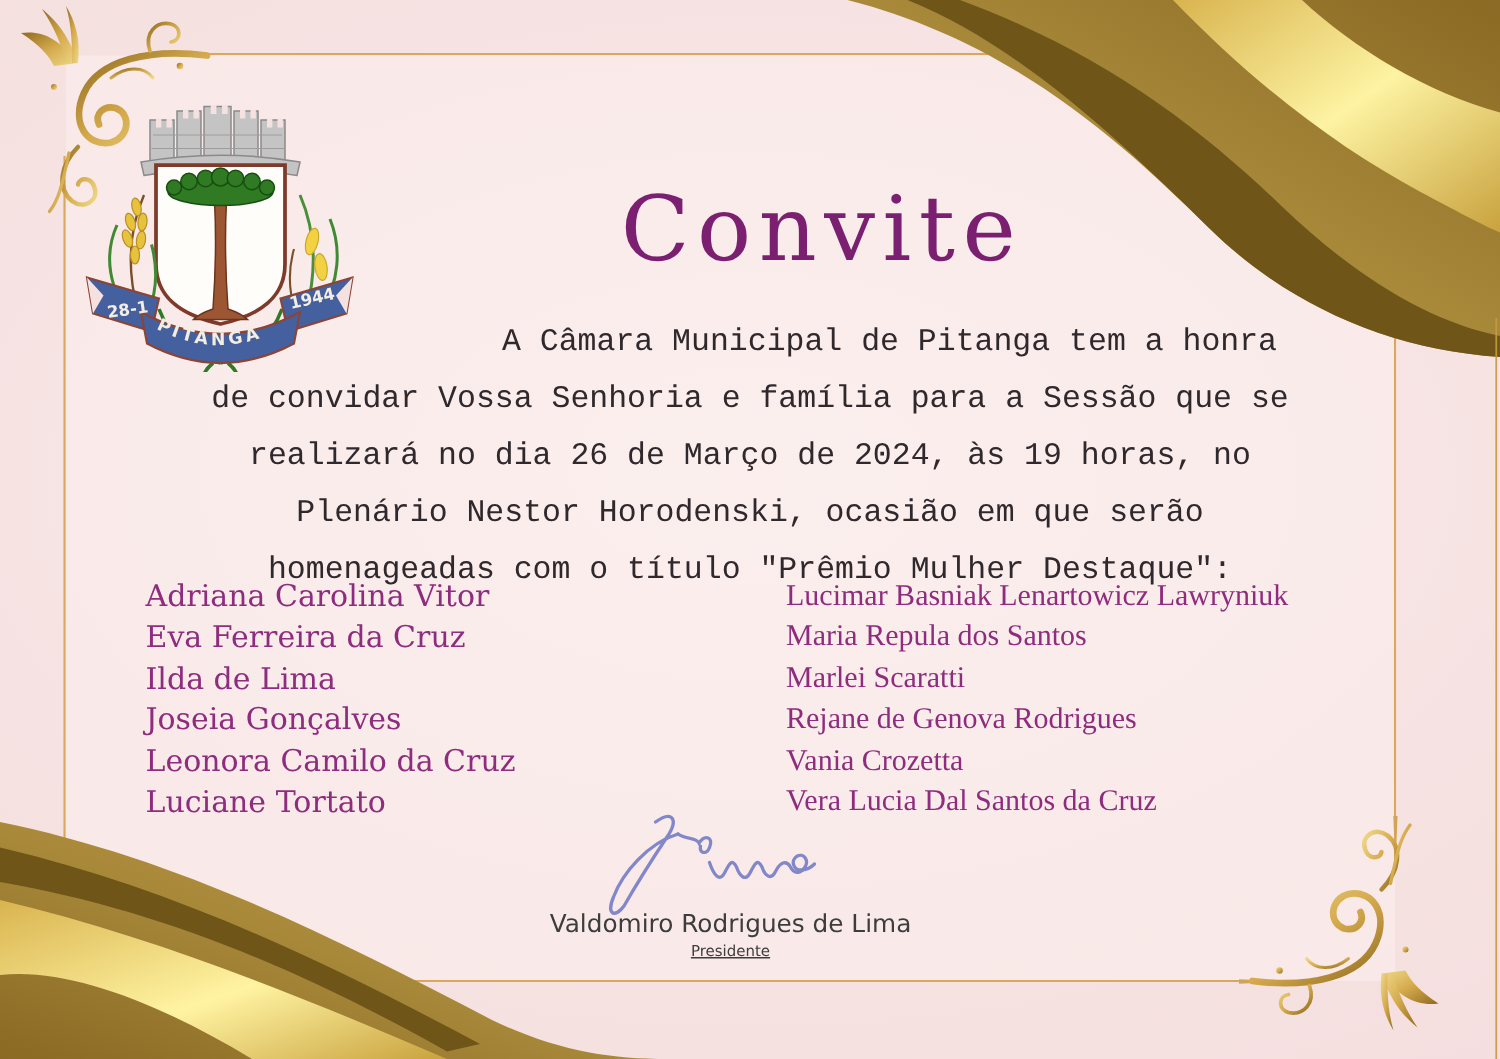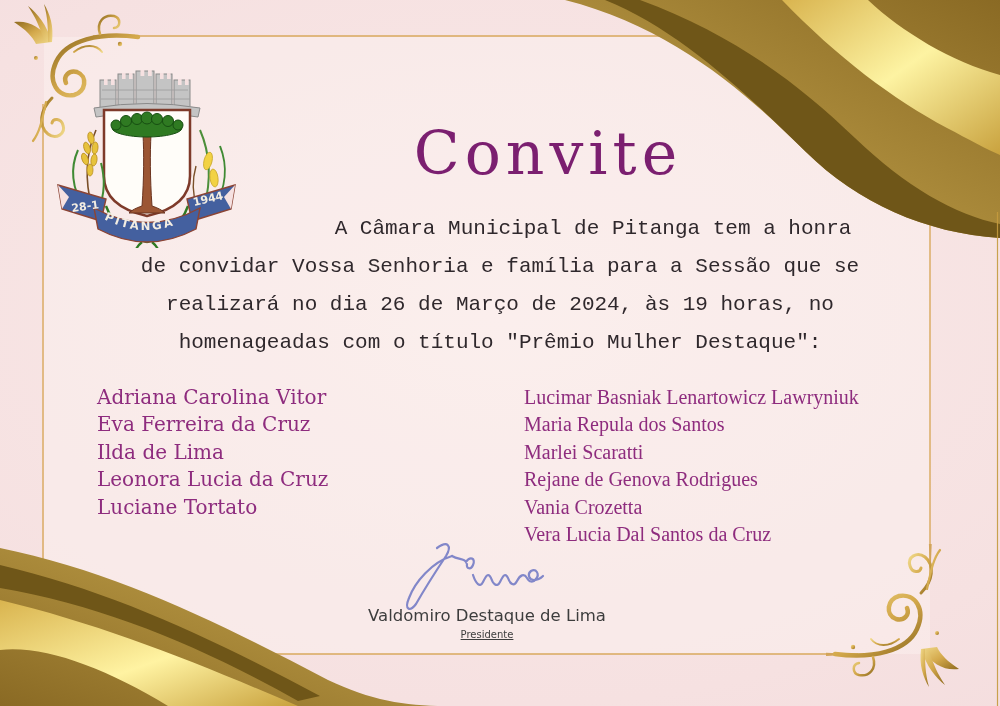--- a/index.html
+++ b/index.html
@@ -208,28 +208,30 @@
       </text>
     </g>
   </svg>
 
   <div class="abs title">Convite</div>
 
   <div class="abs body-block">
     <div class="body-line indent">A Câmara Municipal de Pitanga tem a honra</div>
     <div class="body-line">de convidar Vossa Senhoria e família para a Sessão que se</div>
     <div class="body-line">realizará no dia 26 de Março de 2024, às 19 horas, no</div>
+    <div class="body-line">Plenário Nestor Horodenski, ocasião em que serão</div>
     <div class="body-line">homenageadas com o título "Prêmio Mulher Destaque":</div>
   </div>
 
   <div class="abs names names-left">
     <div>Adriana Carolina Vitor</div>
     <div>Eva Ferreira da Cruz</div>
     <div>Ilda de Lima</div>
-    <div>Leonora Lucia da Cruz</div>
+    <div>Joseia Gonçalves</div>
+    <div>Leonora Camilo da Cruz</div>
     <div>Luciane Tortato</div>
   </div>
   <div class="abs names names-right">
     <div>Lucimar Basniak Lenartowicz Lawryniuk</div>
     <div>Maria Repula dos Santos</div>
     <div>Marlei Scaratti</div>
     <div>Rejane de Genova Rodrigues</div>
     <div>Vania Crozetta</div>
     <div>Vera Lucia Dal Santos da Cruz</div>
   </div>
@@ -237,17 +239,17 @@
   <svg class="abs sig-svg" viewBox="0 0 150 78">
     <g fill="none" stroke="#8287c9" stroke-width="2.2" stroke-linecap="round">
       <path d="M 42,10 C 53,2 57,8 51,18 C 43,30 29,52 21,66 C 15,74 9,72 14,60 C 20,44 37,24 57,18"></path>
       <path d="M 57,18 C 63,22 69,20 71,24 C 75,18 81,20 78,27 C 76,32 71,31 72,26"></path>
       <path d="M 78,37 C 81,46 85,50 88,44 C 91,38 93,34 96,40 C 98,46 102,50 105,44 C 108,38 110,34 113,40 C 115,46 119,49 122,43 C 125,37 129,35 132,40 C 134,44 138,45 141,41"></path>
       <path d="M 141,41 C 145,36 141,30 136,33 C 132,36 134,42 139,42 C 143,42 146,40 148,38"></path>
     </g>
   </svg>
 
   <div class="abs sig-caption">
-    <div class="sig-name">Valdomiro Destaque de Lima</div>
+    <div class="sig-name">Valdomiro Rodrigues de Lima</div>
     <div class="sig-role">Presidente</div>
   </div>
 
 </div>
 
 </body></html>

